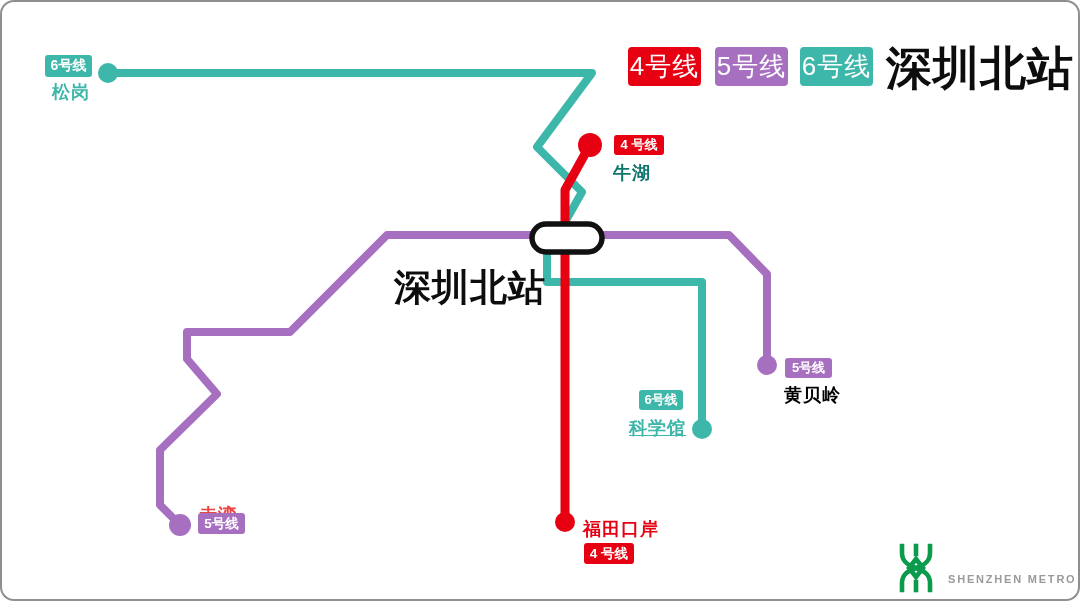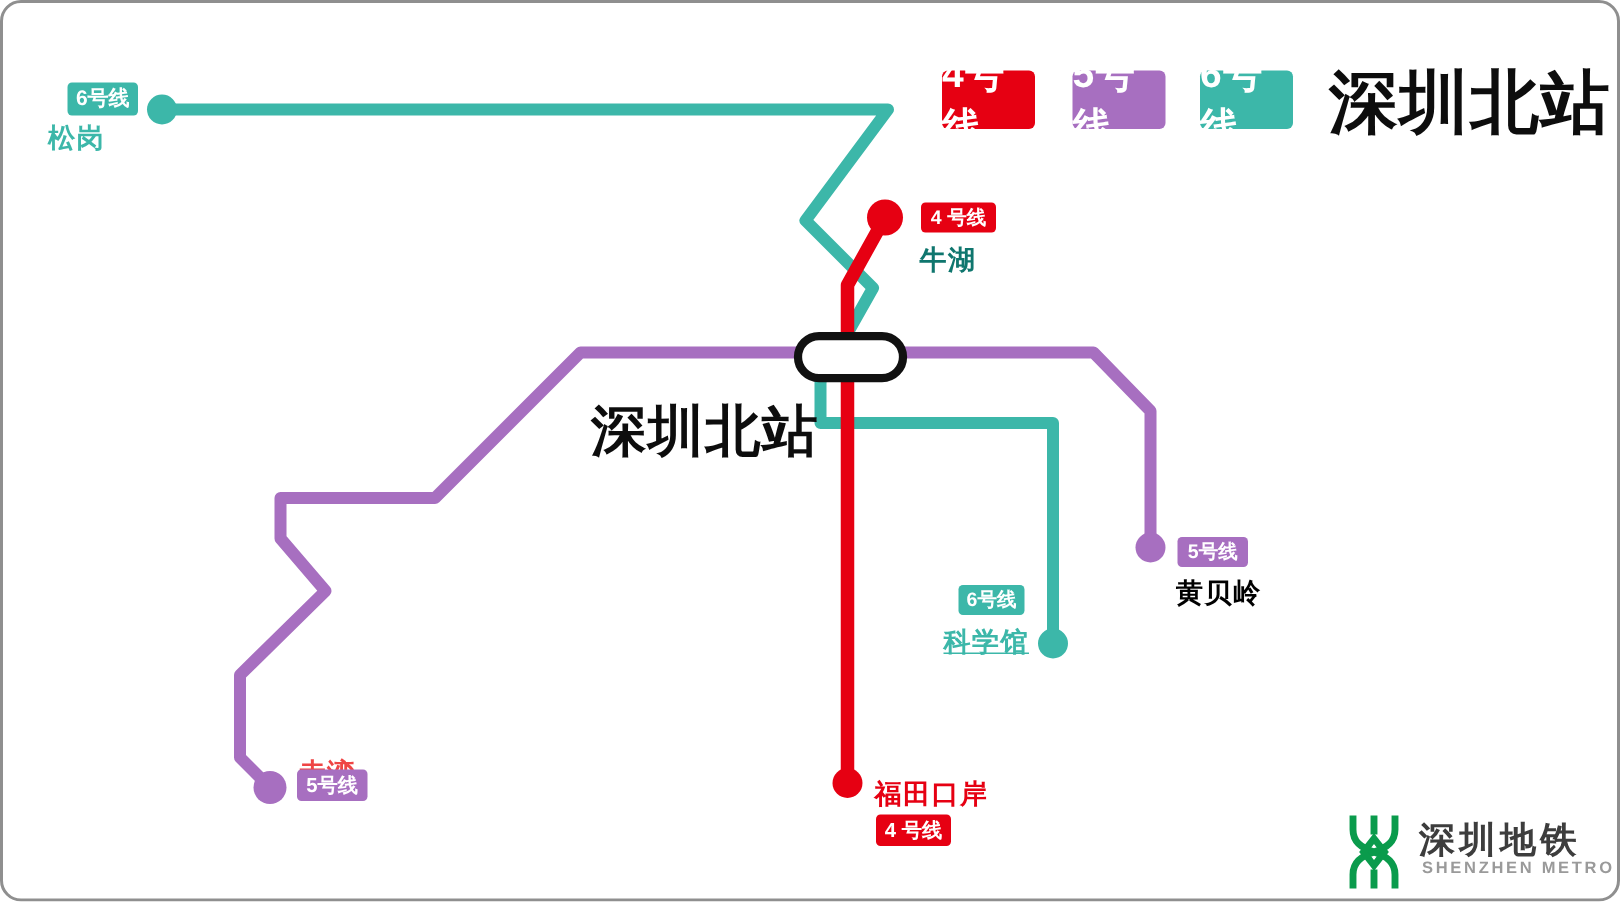--- a/index.html
+++ b/index.html
@@ -5,22 +5,22 @@
   html,body{margin:0;padding:0;background:#ffffff;}
   .canvas{
     position:relative;width:1076px;height:597px;margin:0;
     background:#ffffff;border:2px solid #8f8f8f;border-radius:14px;
     overflow:hidden;font-family:"Liberation Sans","DejaVu Sans",sans-serif;
   }
   .map-svg{position:absolute;left:0;top:0;width:1080px;height:601px;}
   .abs{position:absolute;}
   .legend-badge{
     display:flex;align-items:center;justify-content:center;
-    color:#ffffff;font-weight:bold;font-size:26px;border-radius:4px;
-    width:62px;height:39px;letter-spacing:1px;
+    color:#ffffff;font-weight:normal;font-size:26px;border-radius:4px;
+    width:73px;height:39px;letter-spacing:1px;
   }
   .main-title{
     font-size:46px;font-weight:900;color:#0d0d0d;letter-spacing:1px;
     white-space:nowrap;
   }
   .mini-badge{
     display:flex;align-items:center;justify-content:center;
     color:#ffffff;font-weight:bold;font-size:13.5px;border-radius:3px;
     white-space:nowrap;
   }
@@ -56,21 +56,21 @@
     <circle cx="178" cy="523" r="11" fill="#a76fc0"></circle>
     <circle cx="765" cy="363" r="10" fill="#a76fc0"></circle>
   </svg>
 
   <div class="abs legend-badge" style="left: 626px; top: 45px; background: rgb(230, 0, 18);">4号线</div>
   <div class="abs legend-badge" style="left: 713px; top: 45px; background: rgb(167, 111, 192);">5号线</div>
   <div class="abs legend-badge" style="left: 798px; top: 45px; background: rgb(60, 183, 169);">6号线</div>
   <div class="abs main-title" style="left:884px;top:36px;">深圳北站</div>
 
   <div class="abs mini-badge" style="left: 43px; top: 53px; width: 47px; height: 22px; font-size: 14px; background: rgb(60, 183, 169);">6号线</div>
-  <div class="abs station-name" style="left: 30px; top: 78px; color: rgb(60, 183, 169);">松岗</div>
+  <div class="abs station-name" style="left: 50px; top: 78px; color: rgb(60, 183, 169);">松岗</div>
 
   <div class="abs mini-badge" style="left: 612px; top: 133px; width: 50px; height: 20px; font-size: 13px; background: rgb(230, 0, 18);">4 号线</div>
   <div class="abs station-name" style="left: 611px; top: 159px; color: #0f766e;">牛湖</div>
 
   <div class="abs center-label" style="left:392px;top:261px;">深圳北站</div>
 
   <div class="abs mini-badge" style="left: 637px; top: 388px; width: 44px; height: 20px; font-size: 13px; background: rgb(60, 183, 169);">6号线</div>
   <div class="abs station-name" style="left: 627px; top: 414px; color: rgb(60, 183, 169); text-decoration: underline;">科学馆</div>
 
   <div class="abs mini-badge" style="left: 783px; top: 356px; width: 47px; height: 20px; font-size: 13px; background: rgb(167, 111, 192);">5号线</div>
@@ -84,16 +84,15 @@
 
   <svg class="abs" style="left:891px;top:541px;" width="46" height="50" viewBox="0 0 46 50">
     <g fill="none" stroke-width="4.6" stroke-linecap="square" stroke="#0a9b4c">
       <path d="M9,3 v7 C9,18 14,22 23,25 C14,28 9,32 9,40 v7"></path>
       <path d="M37,3 v7 C37,18 32,22 23,25 C32,28 37,32 37,40 v7"></path>
       <path d="M23,3 v8"></path>
       <path d="M23,39 v8"></path>
       <path d="M23,16 L30,25 L23,34 L16,25 Z"></path>
     </g>
   </svg>
-  <div class="abs logo-cn" style="left:944px;top:542px;">深圳地铁</div>
   <div class="abs logo-en" style="left:946px;top:571px;">SHENZHEN METRO</div>
 
 </div>
 
 </body></html>

